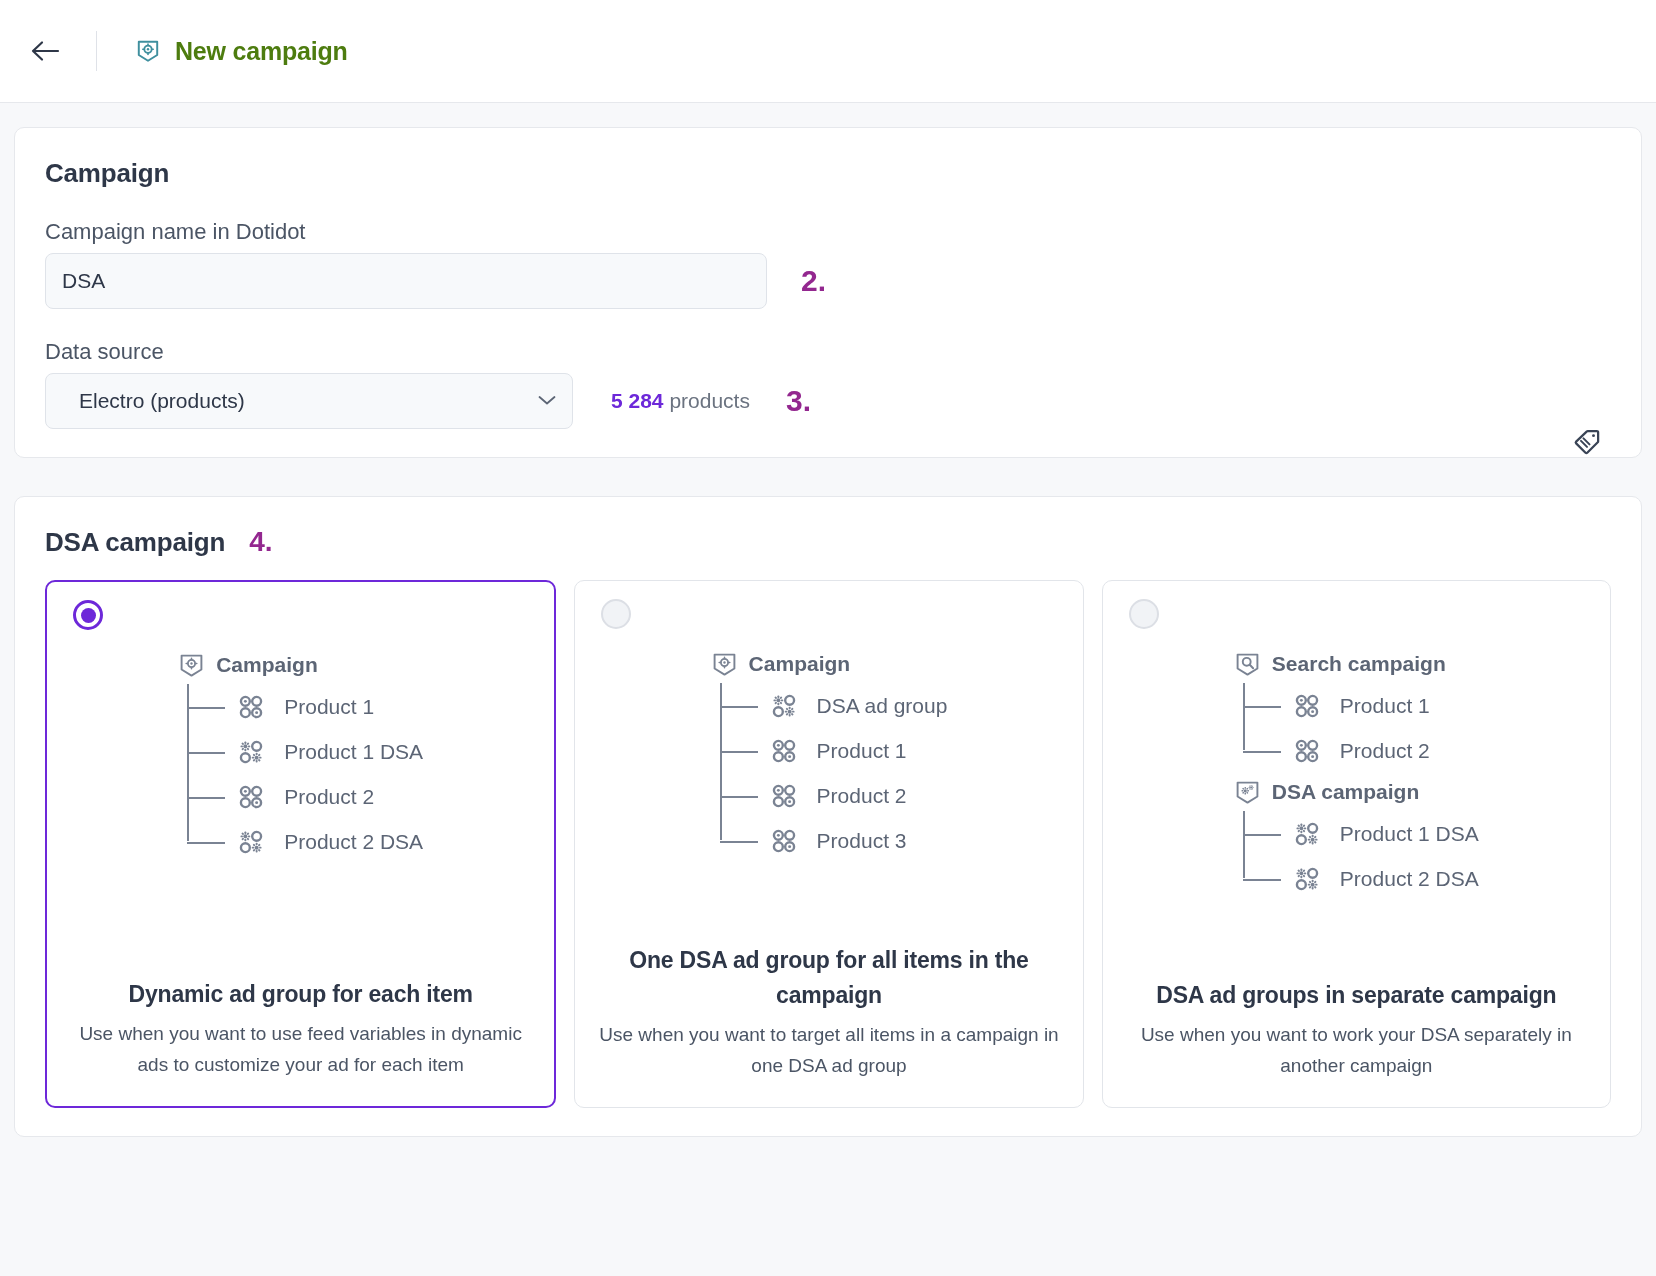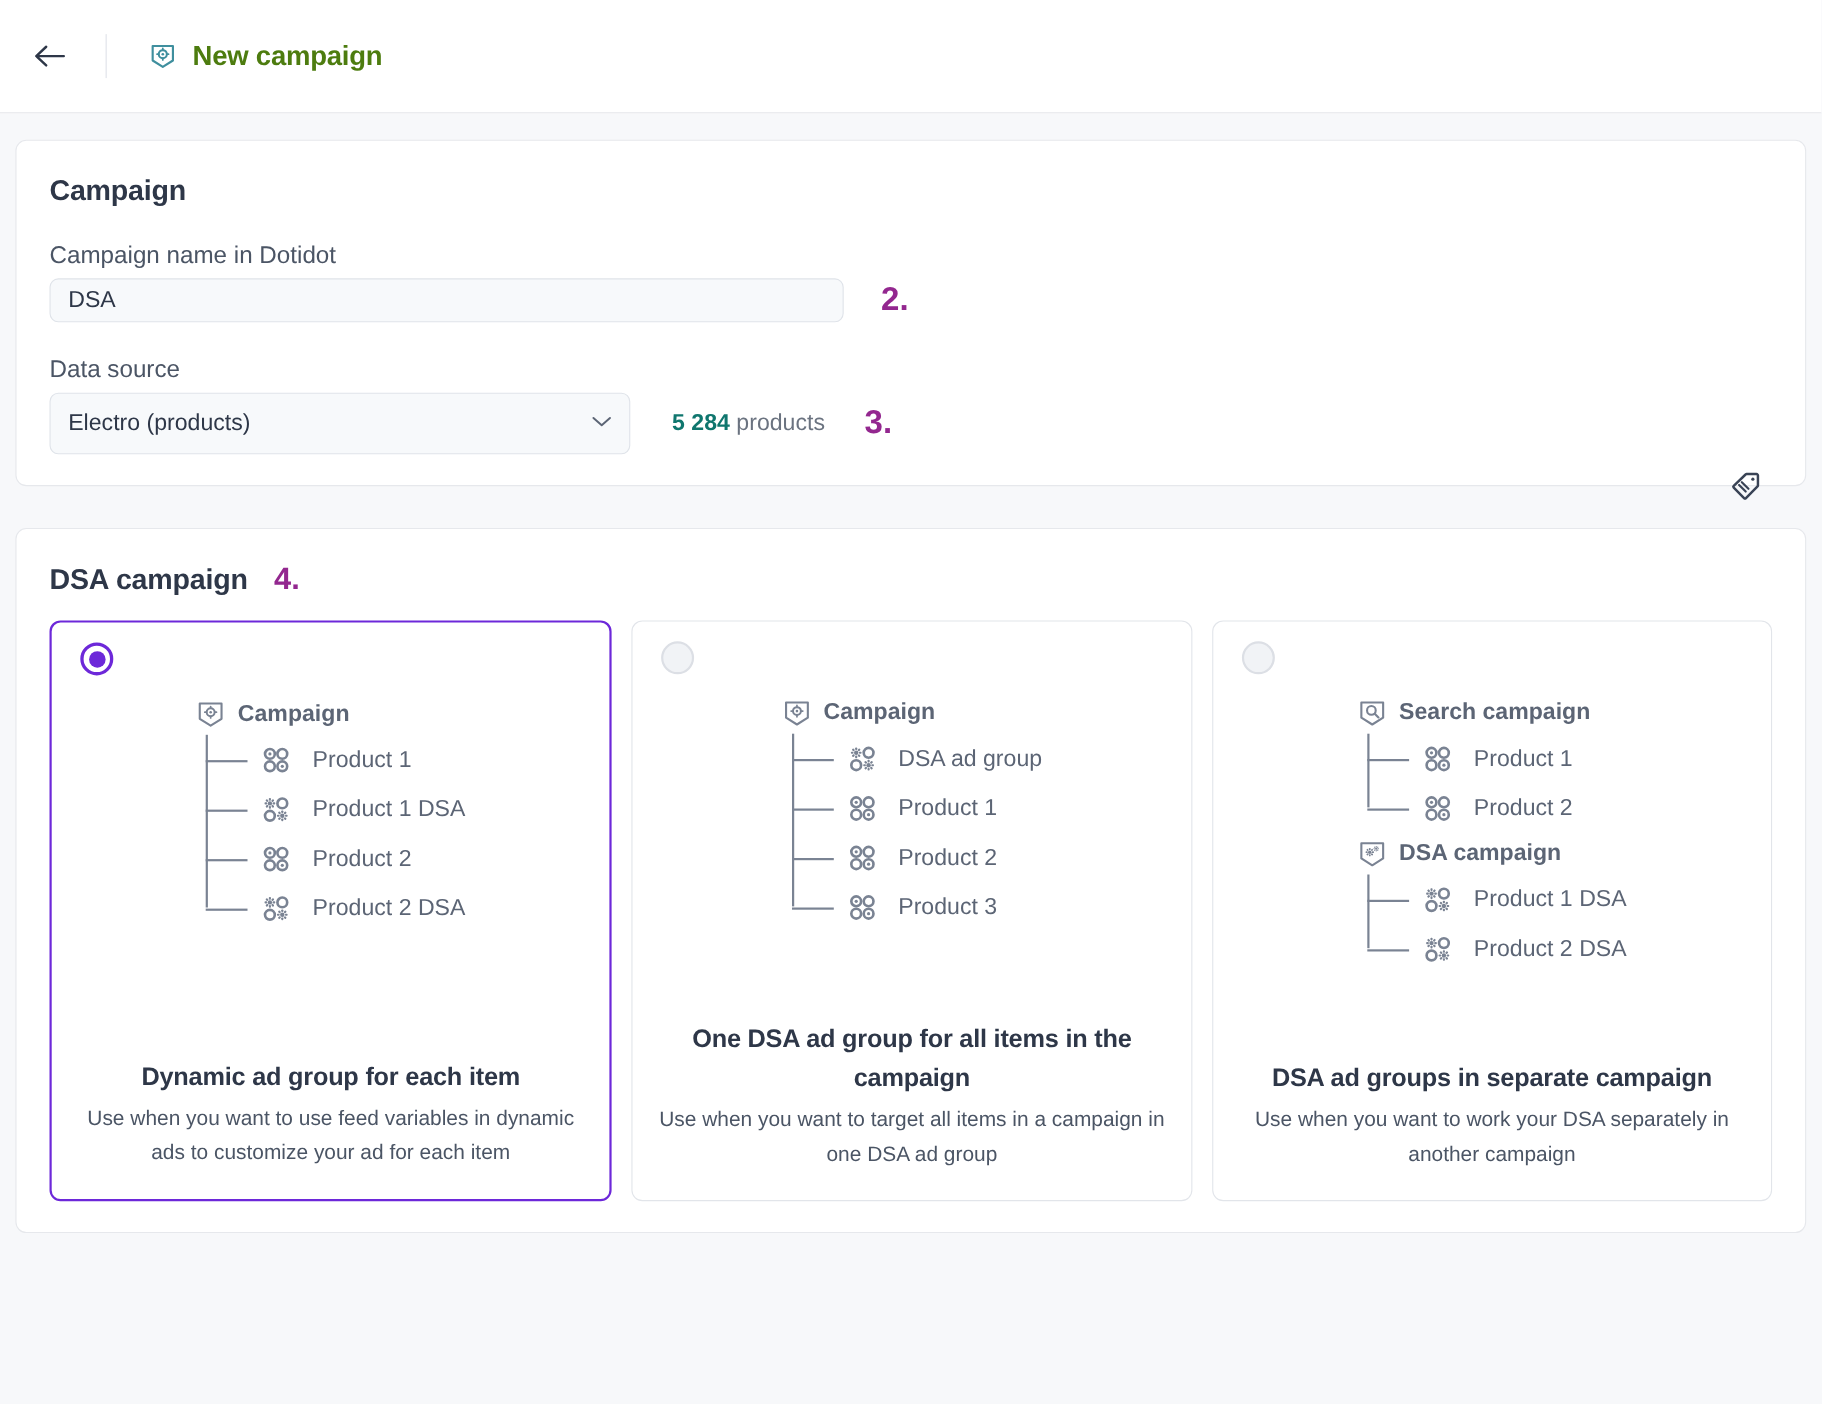--- a/index.html
+++ b/index.html
@@ -57,52 +57,52 @@
   }
   .step-num.inline { font-size: 28px; }
 
   .field-label {
     font-size: 22px; color: #4b5565; margin-top: 30px; margin-bottom: 8px;
   }
 
   .row { display: flex; align-items: center; }
 
   .text-input {
-    width: 722px; height: 40px;
+    width: 722px; height: 56px;
     background: #f7f9fb;
     border: 1px solid #dfe3e9;
     border-radius: 8px;
     font-size: 21px;
     color: #2e3748;
     padding: 0 16px;
     font-family: "Liberation Sans", sans-serif;
     outline: none;
   }
 
   .select-wrap { position: relative; width: 528px; }
   .select-box {
     width: 528px; height: 56px;
     background: #f7f9fb;
     border: 1px solid #dfe3e9;
     border-radius: 8px;
     font-size: 21px;
     color: #2e3748;
     display: flex; align-items: center;
-    padding: 0 16px;
+    padding: 0 33px;
     cursor: pointer;
   }
   .select-chevron {
     position: absolute; right: 16px; top: 50%; transform: translateY(-50%);
     pointer-events: none;
   }
 
   .products-count {
     margin-left: 38px; font-size: 21px; color: #6b7380; white-space: nowrap;
   }
-  .products-count b { color: #0f766e; font-weight: bold; }
+  .products-count b { color: #6d28d9; font-weight: bold; }
 
   .tag-icon-btn {
     position: absolute; right: 34px; top: 296px;
     width: 40px; height: 40px;
     display: flex; align-items: center; justify-content: center;
     cursor: pointer;
   }
 
   .panel-sub {
     font-size: 19px; color: #4b5565; margin-top: 18px;

